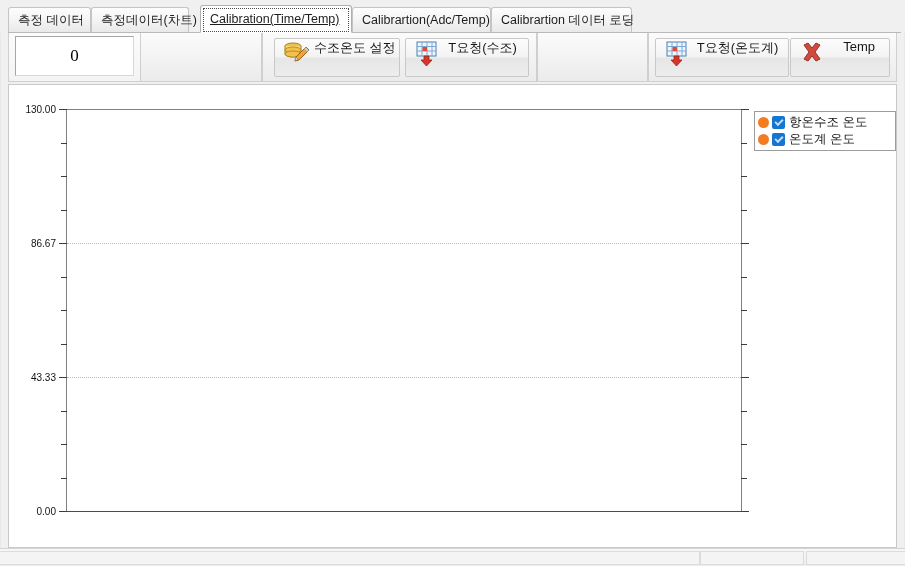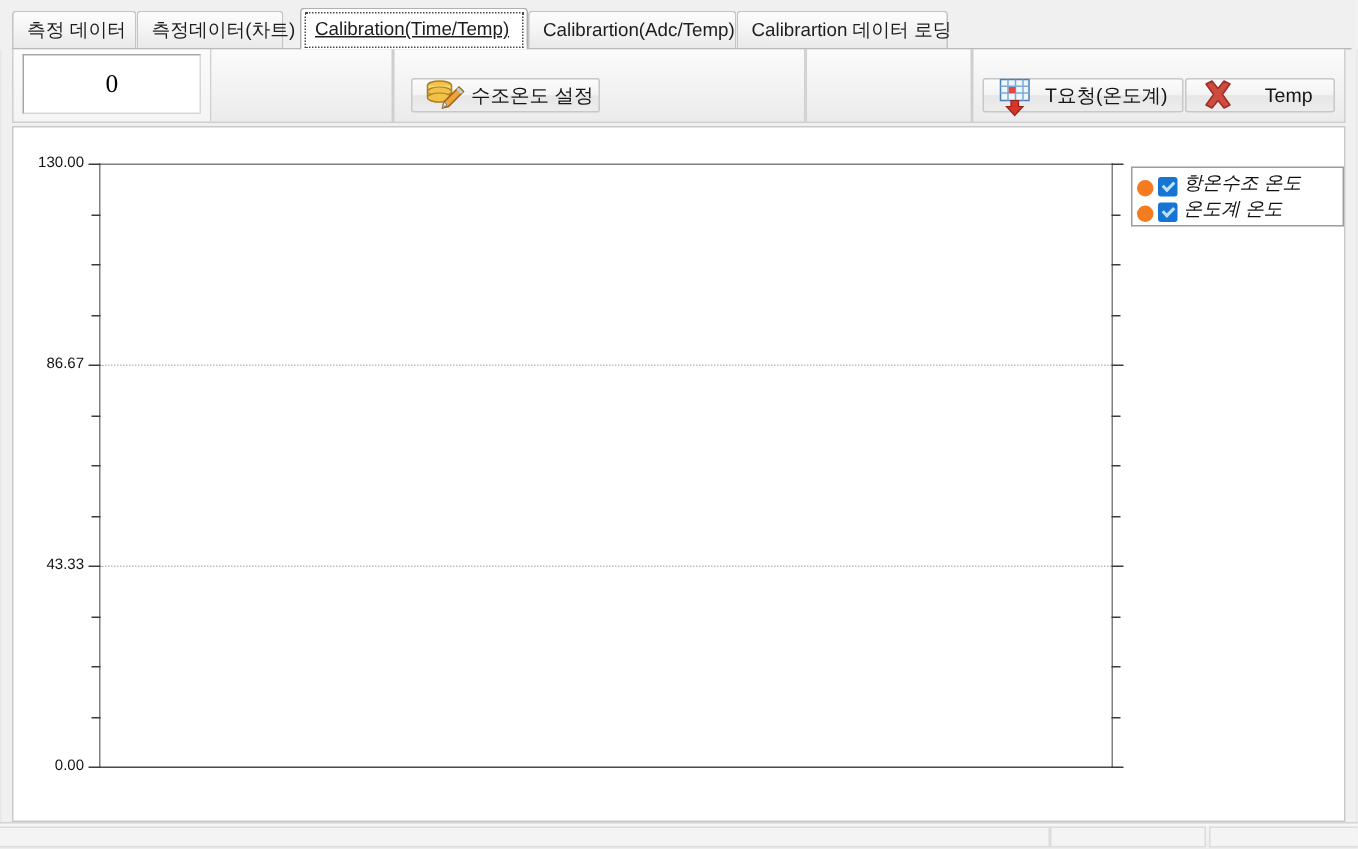--- a/index.html
+++ b/index.html
@@ -121,29 +121,29 @@
   }
 
   
   .panel-g1 { left: 141px; width: 121px; border-left: none; }
   .panel-g2 { left: 262px; width: 275px; }
   .panel-gap { left: 537px; width: 111px; }
   .panel-g3 { left: 648px; width: 249px; }
 
   .tbtn {
     position: absolute;
-    top: 19px;
-    height: 23px;
+    top: 5px;
+    height: 39px;
     box-sizing: border-box;
     background: linear-gradient(to bottom, #fcfcfc 0%, #f3f3f3 48%, #e6e6e6 52%, #ededed 100%);
     border: 1px solid #c8c8c8;
     border-radius: 2px;
     cursor: default;
     display: flex;
-    align-items: center;
+    align-items: flex-start;
     white-space: nowrap;
   }
   .tbtn .ico {
     flex: 0 0 auto;
     width: 28px;
     height: 28px;
     margin-left: 7px;
     position: relative;
   }
   .tbtn .blabel {
@@ -255,23 +255,22 @@
     left: 745px;
     top: 26px;
     width: 142px;
     box-sizing: border-box;
     background: #ffffff;
     border: 1px solid #9c9c9c;
     padding: 2px 3px 2px 3px;
   }
   .legend-row {
     display: flex;
-    align-items: flex-end;
+    align-items: center;
     height: 17px;
-    font-style: italic;
   }
   .legend-dot {
     width: 11px;
     height: 11px;
     border-radius: 50%;
     background: #f47b20;
     flex: 0 0 auto;
     margin-right: 3px;
   }
   .legend-check {
@@ -386,20 +385,35 @@
             <ellipse cx="11" cy="11" rx="8" ry="3" fill="#f2c14a" stroke="#a8801f" stroke-width="0.8"></ellipse>
             <ellipse cx="11" cy="15" rx="8" ry="3" fill="#f2c14a" stroke="#a8801f" stroke-width="0.8"></ellipse>
             <path d="M24 8 l3 3 -10 10 -4 1 1 -4 z" fill="#f0a23c" stroke="#9a6314" stroke-width="1"></path>
             <path d="M13 22 l1 -4 2 2 z" fill="#e8e8e8" stroke="#7a7a7a" stroke-width="0.6"></path>
             <path d="M23 9 l3 3" stroke="#b4d3ea" stroke-width="2"></path>
           </svg>
         </span>
         <span class="blabel">수조온도 설정</span>
       </div>
 
+      <div class="tbtn btn-treq1">
+        <span class="ico">
+          <svg width="28" height="28" viewBox="0 0 28 28">
+            <rect x="4" y="3" width="19" height="14" fill="#eef6fd" stroke="#4a7fb5" stroke-width="1"></rect>
+            <line x1="4" y1="7.5" x2="23" y2="7.5" stroke="#7fa9d4" stroke-width="1"></line>
+            <line x1="4" y1="12" x2="23" y2="12" stroke="#7fa9d4" stroke-width="1"></line>
+            <line x1="9" y1="3" x2="9" y2="17" stroke="#7fa9d4" stroke-width="1"></line>
+            <line x1="14" y1="3" x2="14" y2="17" stroke="#7fa9d4" stroke-width="1"></line>
+            <line x1="19" y1="3" x2="19" y2="17" stroke="#7fa9d4" stroke-width="1"></line>
+            <rect x="9.5" y="8" width="4.5" height="4" fill="#e0493c"></rect>
+            <path d="M11 17 h5 v4 h3 l-5.5 6 -5.5 -6 h3 z" fill="#d6362a" stroke="#9a2118" stroke-width="0.8"></path>
+          </svg>
+        </span>
+        <span class="blabel">T요청(수조)</span>
+      </div>
     </div>
 
     <div class="tool-panel panel-gap"></div>
 
     <div class="tool-panel panel-g3">
 
       <div class="tbtn btn-treq2">
         <span class="ico">
           <svg width="28" height="28" viewBox="0 0 28 28">
             <rect x="4" y="3" width="19" height="14" fill="#eef6fd" stroke="#4a7fb5" stroke-width="1"></rect>

